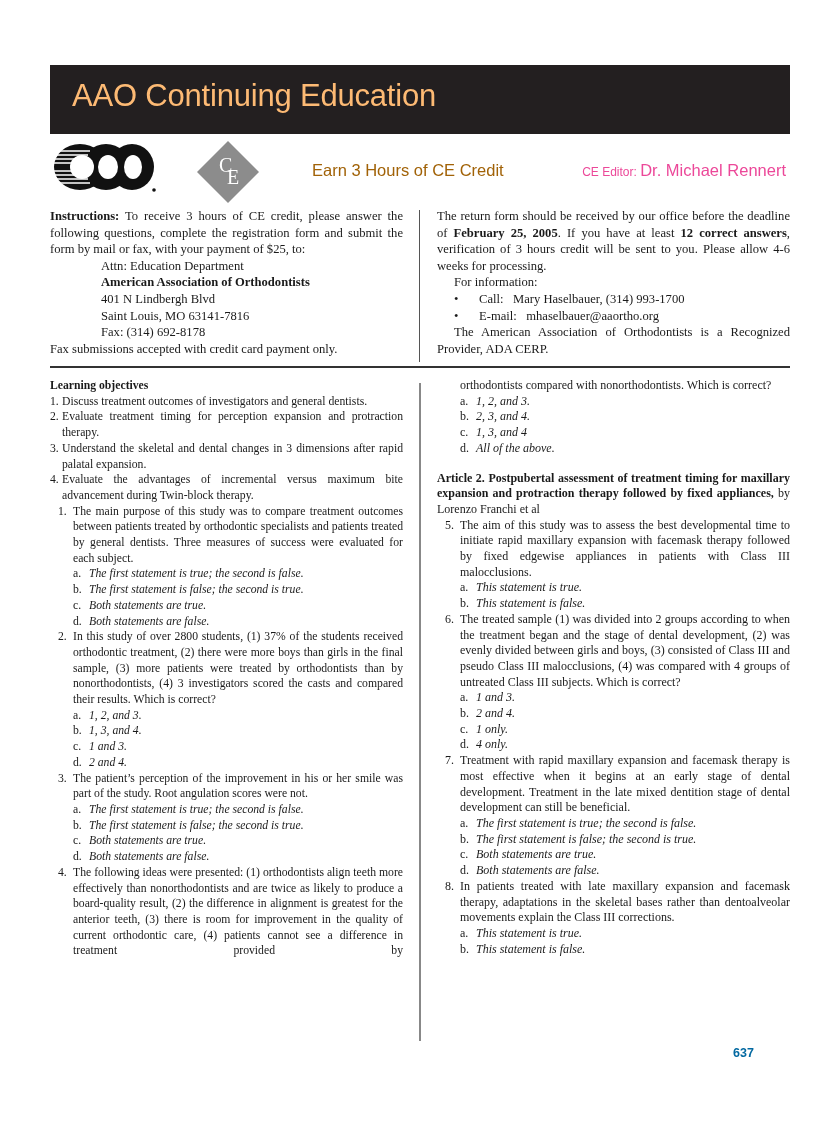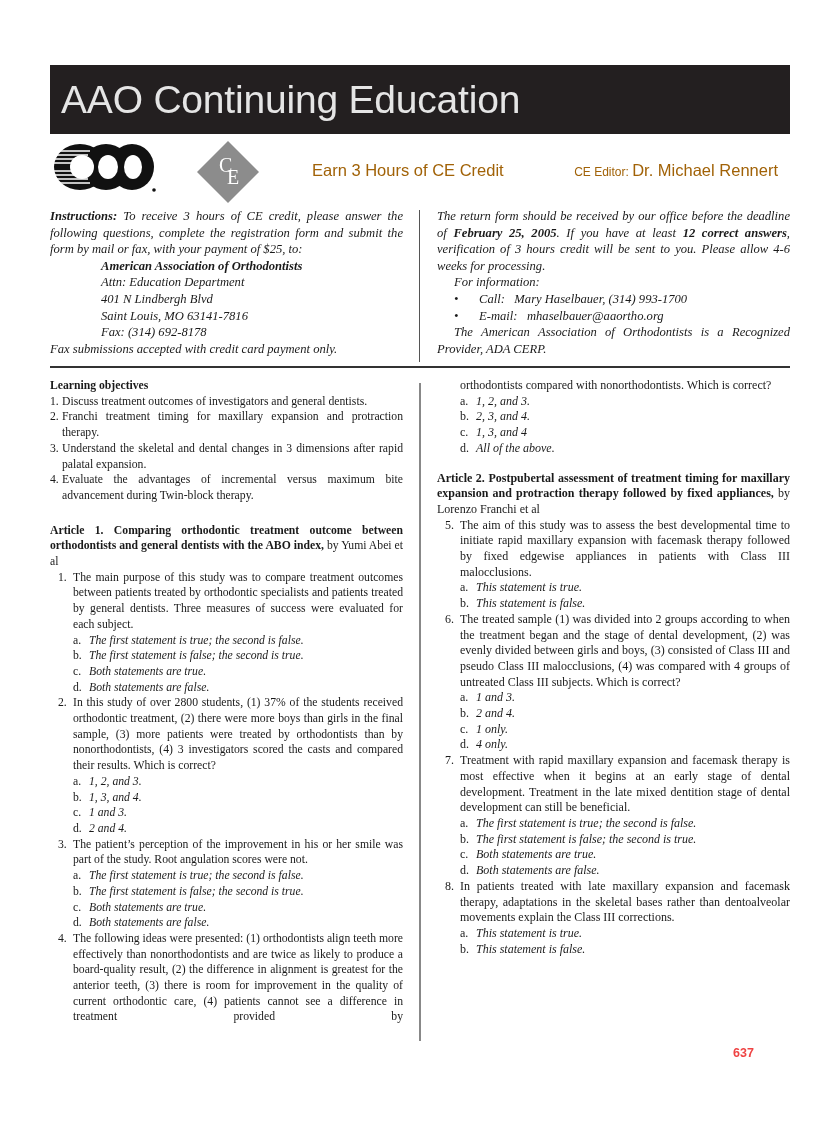--- a/index.html
+++ b/index.html
@@ -1,35 +1,35 @@
 <!DOCTYPE html>
 <html><head>
   <meta charset="utf-8">
   <style>
     html, body { margin: 0; padding: 0; background: #ffffff; }
     body { width: 838px; height: 1122px; position: relative; overflow: hidden;
            font-family: "Liberation Serif", serif; color: #1a1a1a; }
 
     .banner { position: absolute; left: 50px; top: 65px; width: 740px; height: 69px;
               background: #231f20; }
-    .banner-title { position: absolute; left: 11px; top: 13px; color: #e5e5e5;
-                    font-family: "Liberation Sans", sans-serif; font-size: 39px;
+    .banner-title { position: absolute; left: 22px; top: 13px; color: #fdba74;
+                    font-family: "Liberation Sans", sans-serif; font-size: 31px;
                     letter-spacing: -0.2px; }
 
     .logo-row { position: absolute; left: 50px; top: 138px; width: 740px; height: 66px; }
     .aao-logo { position: absolute; left: 0px; top: 4px; width: 108px; height: 52px; }
     .ce-logo { position: absolute; left: 147px; top: 3px; width: 62px; height: 62px; }
     .earn { position: absolute; left: 262px; top: 23px; font-family: "Liberation Sans", sans-serif;
             font-size: 16.5px; color: #a16207; }
-    .editor { position: absolute; right: 12px; top: 23px; font-family: "Liberation Sans", sans-serif;
-              color: #a16207; white-space: nowrap; }
+    .editor { position: absolute; right: 4px; top: 23px; font-family: "Liberation Sans", sans-serif;
+              color: #ec4899; white-space: nowrap; }
     .editor .lbl { font-size: 12px; }
     .editor .nm { font-size: 16.5px; }
 
-    .top-section { position: absolute; left: 50px; top: 208px; width: 740px; height: 154px; font-style: italic; }
+    .top-section { position: absolute; left: 50px; top: 208px; width: 740px; height: 154px; }
     .col { position: absolute; font-size: 12.6px; line-height: 16.6px; text-align: justify; }
     .top-left { left: 0; top: 0; width: 353px; }
     .top-right { left: 387px; top: 0; width: 353px; }
     .vrule-top { position: absolute; left: 369px; top: 2px; width: 1px; height: 152px; background: #555; }
     .indent { padding-left: 51px; text-align: left; }
     .indent2 { padding-left: 17px; text-align: left; }
     .bullet { padding-left: 17px; text-align: left; }
     .bullet .dot { display: inline-block; width: 25px; }
     .b { font-weight: bold; }
     .justify-last { text-align-last: justify; }
@@ -49,21 +49,21 @@
     .article .by { font-weight: normal; }
     .q { display: flex; text-align: justify; padding-left: 8px; }
     .q .n { width: 15px; flex: none; }
     .q .t { flex: 1; }
     .opt { padding-left: 23px; display: flex; }
     .opt .l { width: 16px; flex: none; }
     .opt .t { flex: 1; font-style: italic; }
     .cont { padding-left: 23px; text-align: justify; }
 
     .page-num { position: absolute; left: 733px; top: 1046px; font-family: "Liberation Sans", sans-serif;
-                font-weight: bold; font-size: 12.5px; color: #ef4444; }
+                font-weight: bold; font-size: 12.5px; color: #0369a1; }
   </style>
 </head>
 <body>
 
 <div class="banner">
   <div class="banner-title">AAO Continuing Education</div>
 </div>
 
 <div class="logo-row">
   <svg class="aao-logo" viewBox="0 0 108 52">
@@ -98,22 +98,22 @@
   </div>
   <div class="earn">Earn 3 Hours of CE Credit</div>
   <div class="editor">
     <span class="lbl">CE Editor: </span><span class="nm">Dr. Michael Rennert</span>
   </div>
 </div>
 
 <div class="top-section">
   <div class="col top-left">
     <div><span class="b">Instructions:</span><span> To receive 3 hours of CE credit, please answer the following questions, complete the registration form and submit the form by mail or fax, with your payment of $25, to:</span></div>
+    <div class="indent">Attn: Education Department</div>
     <div class="indent b">American Association of Orthodontists</div>
-    <div class="indent">Attn: Education Department</div>
     <div class="indent">401 N Lindbergh Blvd</div>
     <div class="indent">Saint Louis, MO 63141-7816</div>
     <div class="indent">Fax: (314) 692-8178</div>
     <div style="text-align:left">Fax submissions accepted with credit card payment only.</div>
   </div>
   <div class="vrule-top"></div>
   <div class="col top-right">
     <div><span>The return form should be received by our office before the deadline of </span><span class="b">February 25, 2005</span><span>. If you have at least </span><span class="b">12 correct answers</span><span>, verification of 3 hours credit will be sent to you. Please allow 4-6 weeks for processing.</span></div>
     <div class="indent2">For information:</div>
     <div class="bullet"><span class="dot">•</span><span>Call:</span>&nbsp;&nbsp; <span>Mary Haselbauer, (314) 993-1700</span></div>
@@ -126,32 +126,31 @@
 
 <div class="main">
   <div class="m-left">
     <div class="heading">Learning objectives</div>
     <div class="obj">
         <span class="n">1.</span>
         <span class="t">Discuss treatment outcomes of investigators and general dentists.</span>
       </div>
     <div class="obj">
         <span class="n">2.</span>
-        <span class="t">Franchi treatment timing for maxillary expansion and protraction therapy.</span>
+        <span class="t">Evaluate treatment timing for perception expansion and protraction therapy.</span>
       </div>
     <div class="obj">
         <span class="n">3.</span>
         <span class="t">Understand the skeletal and dental changes in 3 dimensions after rapid palatal expansion.</span>
       </div>
     <div class="obj">
         <span class="n">4.</span>
         <span class="t">Evaluate the advantages of incremental versus maximum bite advancement during Twin-block therapy.</span>
       </div>
 
-    <div class="article" style="margin-top:19px"><span>Article 1. Comparing orthodontic treatment outcome between orthodontists and general dentists with the ABO index,</span><span class="by"> by Yumi Abei et al</span></div>
 
     <div class="q">
         <span class="n">1.</span>
         <span class="t">The main purpose of this study was to compare treatment outcomes between patients treated by orthodontic specialists and patients treated by general dentists. Three measures of success were evaluated for each subject.</span>
       </div>
     <div class="opt">
         <span class="l">a.</span>
         <span class="t">The first statement is true; the second is false.</span>
       </div>
     <div class="opt">

